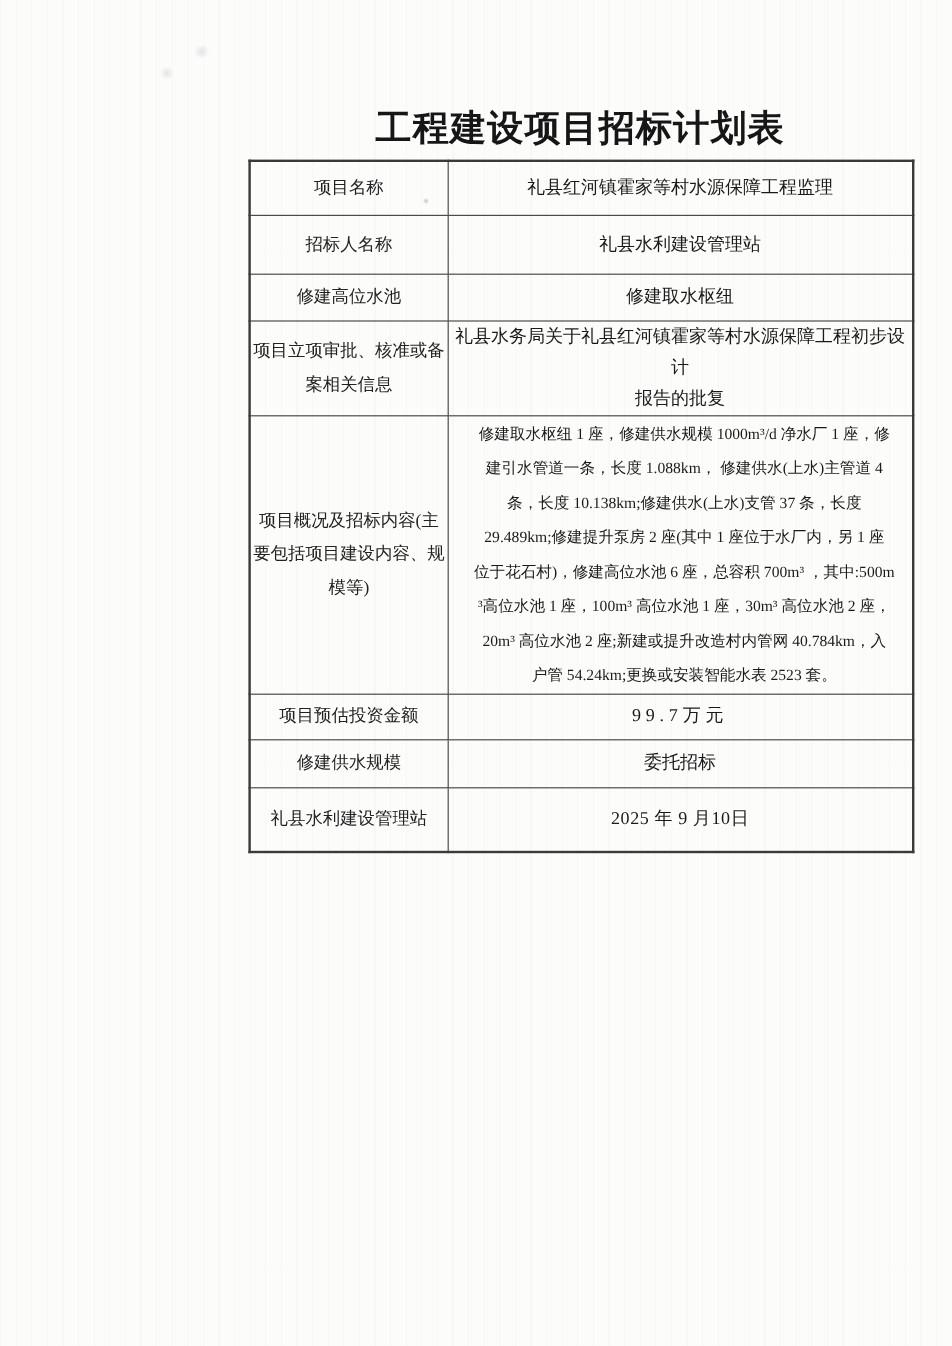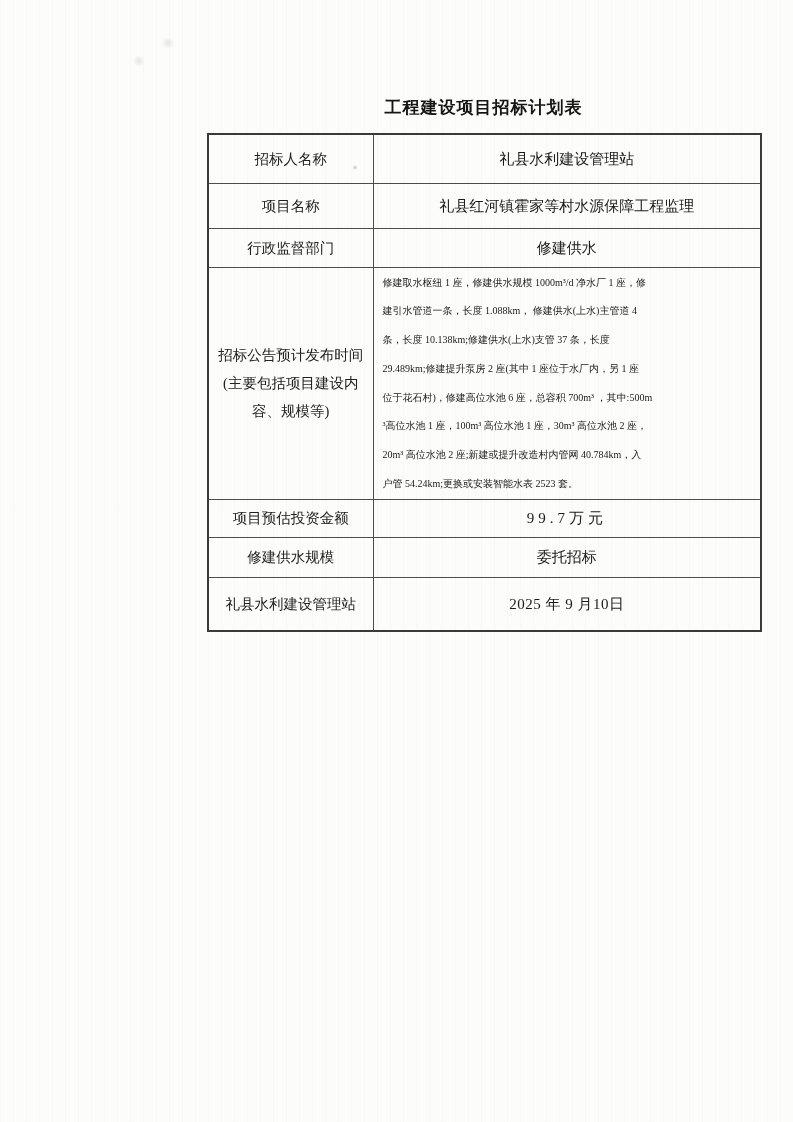--- a/index.html
+++ b/index.html
@@ -28,21 +28,21 @@
   .smudge.s1 { left: 160px; top: 38px;  width: 16px; height: 10px; }
   .smudge.s2 { left: 132px; top: 56px;  width: 14px; height: 10px; }
   .smudge.s3 { left: 352px; top: 165px; width: 6px;  height: 5px;  background: radial-gradient(circle, rgba(90,90,95,0.35) 0%, rgba(90,90,95,0) 70%); }
 
   .doc {
     position: absolute;
     left: 207px; top: 92px; width: 553px;
   }
   .doc-title {
     text-align: center;
-    font-size: 17px;
+    font-size: 30px;
     font-weight: bold;
     letter-spacing: 1px;
     line-height: 32px;
     margin-bottom: 9px;
     color: #161616;
   }
   table.plan {
     width: 553px;
     table-layout: fixed;
     border-collapse: collapse;
@@ -63,22 +63,22 @@
   }
   td.value-cell {
     width: 388px;
     text-align: center;
     font-size: 15px;
     line-height: 26px;
     padding: 0 4px;
     color: #1a1a1a;
   }
   tr.r-overview td.value-cell {
-    text-align: left;
-    font-size: 10px;
+    text-align: center;
+    font-size: 13px;
     line-height: 28.8px;
     padding: 1px 2px 0 9px;
     overflow: hidden;
     font-family: Liberation Serif, serif;
   }
   tr.r-invest td.value-cell { letter-spacing: 4px; }
   tr.r-date td.value-cell { letter-spacing: 0.5px; text-align: center; }
 </style>
 </head>
 <body>
@@ -90,34 +90,39 @@
 
 <div class="doc">
   <div class="doc-title">工程建设项目招标计划表</div>
 
   <table class="plan">
     <colgroup>
         <col style="width:165px">
         <col style="width:388px">
       </colgroup>
     <tbody>
+      <tr style="height:45px">
+        <td class="label-cell">项目名称</td>
+        <td class="value-cell">礼县红河镇霍家等村水源保障工程监理</td>
+      </tr>
       <tr style="height:49px">
         <td class="label-cell">招标人名称</td>
         <td class="value-cell">礼县水利建设管理站</td>
       </tr>
-      <tr style="height:45px">
-        <td class="label-cell">项目名称</td>
-        <td class="value-cell">礼县红河镇霍家等村水源保障工程监理</td>
+      <tr style="height:39px">
+        <td class="label-cell">修建高位水池</td>
+        <td class="value-cell">修建取水枢纽</td>
       </tr>
-      <tr style="height:39px">
-        <td class="label-cell">行政监督部门</td>
-        <td class="value-cell">修建供水</td>
+      <tr style="height:64px">
+        <td class="label-cell">项目立项审批、核准或备案相关信息</td>
+        <td class="value-cell">礼县水务局关于礼县红河镇霍家等村水源保障工程初步设计
+报告的批复</td>
       </tr>
       <tr class="r-overview" style="height:231px">
-        <td class="label-cell">招标公告预计发布时间(主要包括项目建设内容、规模等)</td>
+        <td class="label-cell">项目概况及招标内容(主要包括项目建设内容、规模等)</td>
         <td class="value-cell">修建取水枢纽 1 座，修建供水规模 1000m³/d 净水厂 1 座，修
 建引水管道一条，长度 1.088km， 修建供水(上水)主管道 4
 条，长度 10.138km;修建供水(上水)支管 37 条，长度
 29.489km;修建提升泵房 2 座(其中 1 座位于水厂内，另 1 座
 位于花石村)，修建高位水池 6 座，总容积 700m³ ，其中:500m
 ³高位水池 1 座，100m³ 高位水池 1 座，30m³ 高位水池 2 座，
 20m³ 高位水池 2 座;新建或提升改造村内管网 40.784km，入
 户管 54.24km;更换或安装智能水表 2523 套。</td>
       </tr>
       <tr class="r-invest" style="height:38px">

